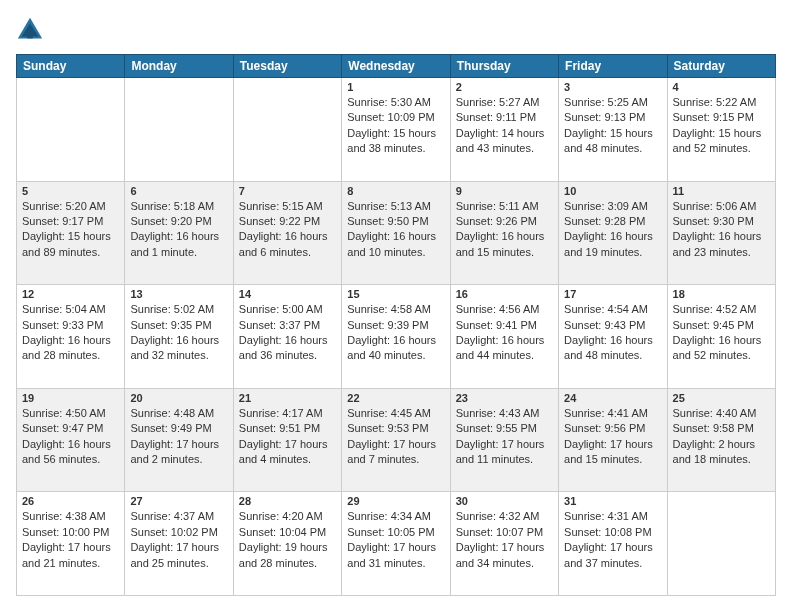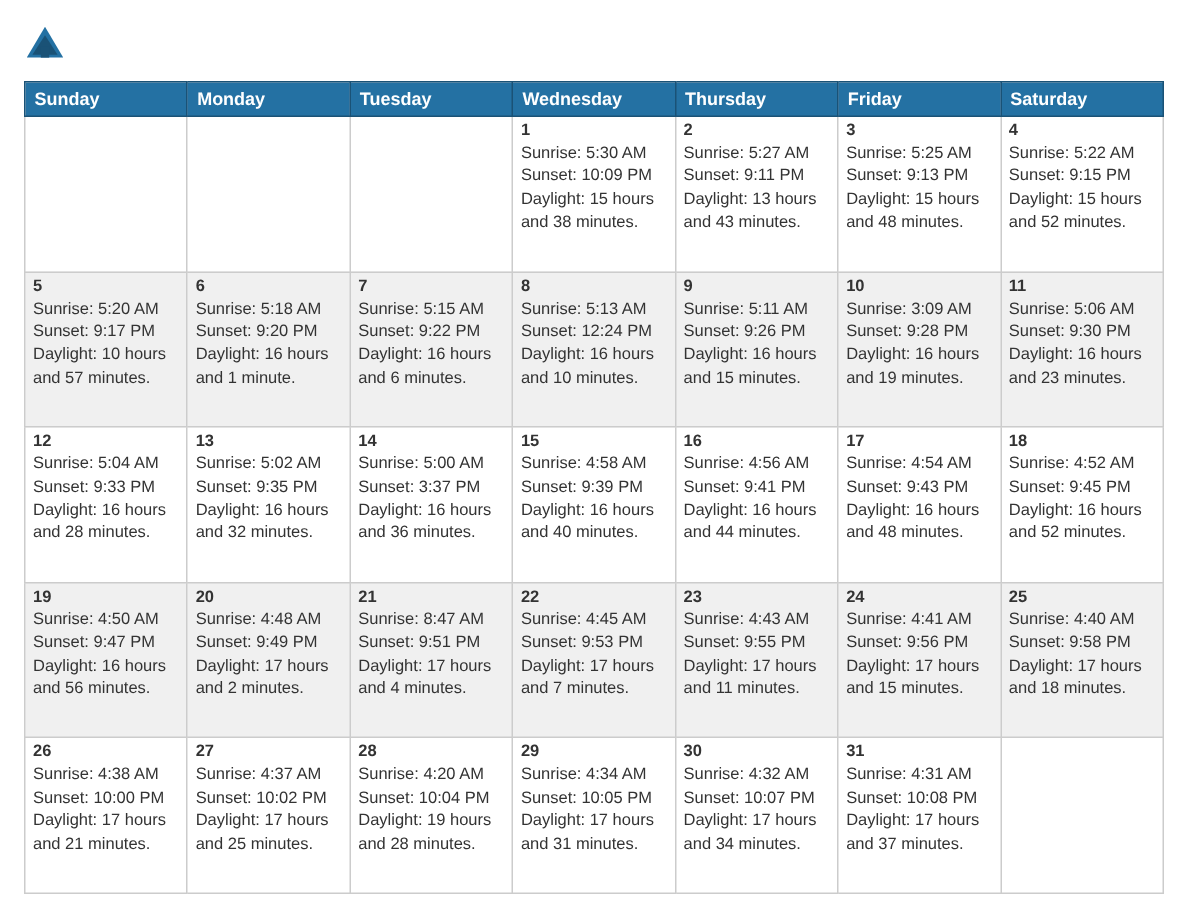--- a/index.html
+++ b/index.html
@@ -151,21 +151,21 @@
           <span>Sunrise: 5:30 AM</span><br>
           <span>Sunset: 10:09 PM</span><br>
           <span>Daylight: 15 hours and 38 minutes.</span>
         </div>
       </td>
           <td>
         <span class="day-number">2</span>
         <div class="day-info">
           <span>Sunrise: 5:27 AM</span><br>
           <span>Sunset: 9:11 PM</span><br>
-          <span>Daylight: 13 hours and 43 minutes.</span>
+          <span>Daylight: 14 hours and 43 minutes.</span>
         </div>
       </td>
           <td>
         <span class="day-number">3</span>
         <div class="day-info">
           <span>Sunrise: 5:25 AM</span><br>
           <span>Sunset: 9:13 PM</span><br>
           <span>Daylight: 15 hours and 48 minutes.</span>
         </div>
       </td>
@@ -177,21 +177,21 @@
           <span>Daylight: 15 hours and 52 minutes.</span>
         </div>
       </td>
         </tr>
         <tr>
           <td>
         <span class="day-number">5</span>
         <div class="day-info">
           <span>Sunrise: 5:20 AM</span><br>
           <span>Sunset: 9:17 PM</span><br>
-          <span>Daylight: 10 hours and 57 minutes.</span>
+          <span>Daylight: 15 hours and 89 minutes.</span>
         </div>
       </td>
           <td>
         <span class="day-number">6</span>
         <div class="day-info">
           <span>Sunrise: 5:18 AM</span><br>
           <span>Sunset: 9:20 PM</span><br>
           <span>Daylight: 16 hours and 1 minute.</span>
         </div>
       </td>
@@ -200,21 +200,21 @@
         <div class="day-info">
           <span>Sunrise: 5:15 AM</span><br>
           <span>Sunset: 9:22 PM</span><br>
           <span>Daylight: 16 hours and 6 minutes.</span>
         </div>
       </td>
           <td>
         <span class="day-number">8</span>
         <div class="day-info">
           <span>Sunrise: 5:13 AM</span><br>
-          <span>Sunset: 12:24 PM</span><br>
+          <span>Sunset: 9:50 PM</span><br>
           <span>Daylight: 16 hours and 10 minutes.</span>
         </div>
       </td>
           <td>
         <span class="day-number">9</span>
         <div class="day-info">
           <span>Sunrise: 5:11 AM</span><br>
           <span>Sunset: 9:26 PM</span><br>
           <span>Daylight: 16 hours and 15 minutes.</span>
         </div>
@@ -307,21 +307,21 @@
         <span class="day-number">20</span>
         <div class="day-info">
           <span>Sunrise: 4:48 AM</span><br>
           <span>Sunset: 9:49 PM</span><br>
           <span>Daylight: 17 hours and 2 minutes.</span>
         </div>
       </td>
           <td>
         <span class="day-number">21</span>
         <div class="day-info">
-          <span>Sunrise: 8:47 AM</span><br>
+          <span>Sunrise: 4:17 AM</span><br>
           <span>Sunset: 9:51 PM</span><br>
           <span>Daylight: 17 hours and 4 minutes.</span>
         </div>
       </td>
           <td>
         <span class="day-number">22</span>
         <div class="day-info">
           <span>Sunrise: 4:45 AM</span><br>
           <span>Sunset: 9:53 PM</span><br>
           <span>Daylight: 17 hours and 7 minutes.</span>
@@ -341,21 +341,21 @@
           <span>Sunrise: 4:41 AM</span><br>
           <span>Sunset: 9:56 PM</span><br>
           <span>Daylight: 17 hours and 15 minutes.</span>
         </div>
       </td>
           <td>
         <span class="day-number">25</span>
         <div class="day-info">
           <span>Sunrise: 4:40 AM</span><br>
           <span>Sunset: 9:58 PM</span><br>
-          <span>Daylight: 17 hours and 18 minutes.</span>
+          <span>Daylight: 2 hours and 18 minutes.</span>
         </div>
       </td>
         </tr>
         <tr>
           <td>
         <span class="day-number">26</span>
         <div class="day-info">
           <span>Sunrise: 4:38 AM</span><br>
           <span>Sunset: 10:00 PM</span><br>
           <span>Daylight: 17 hours and 21 minutes.</span>

